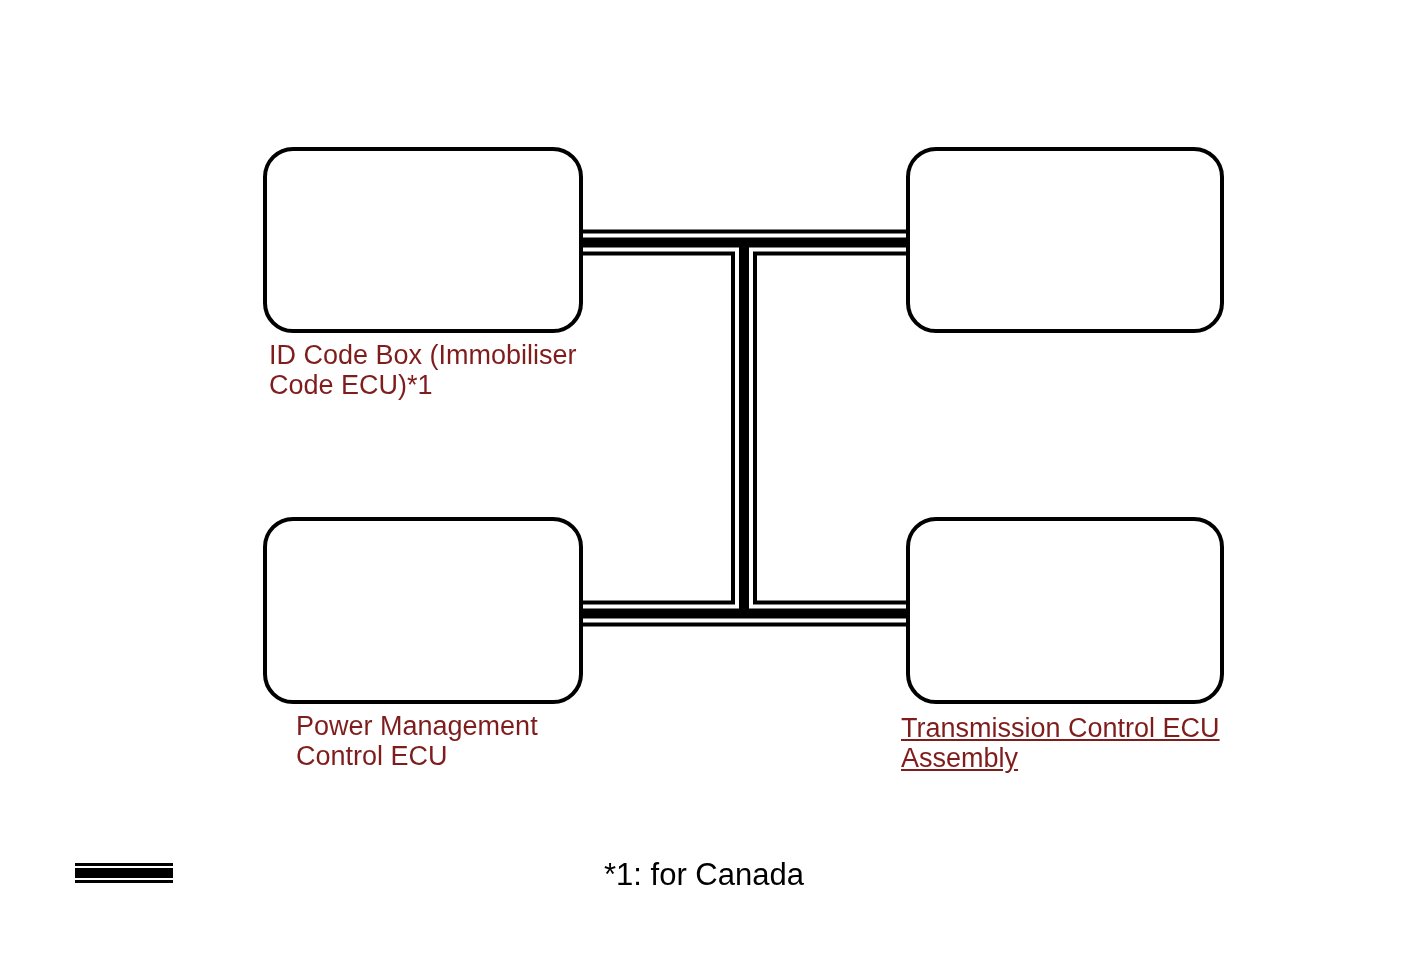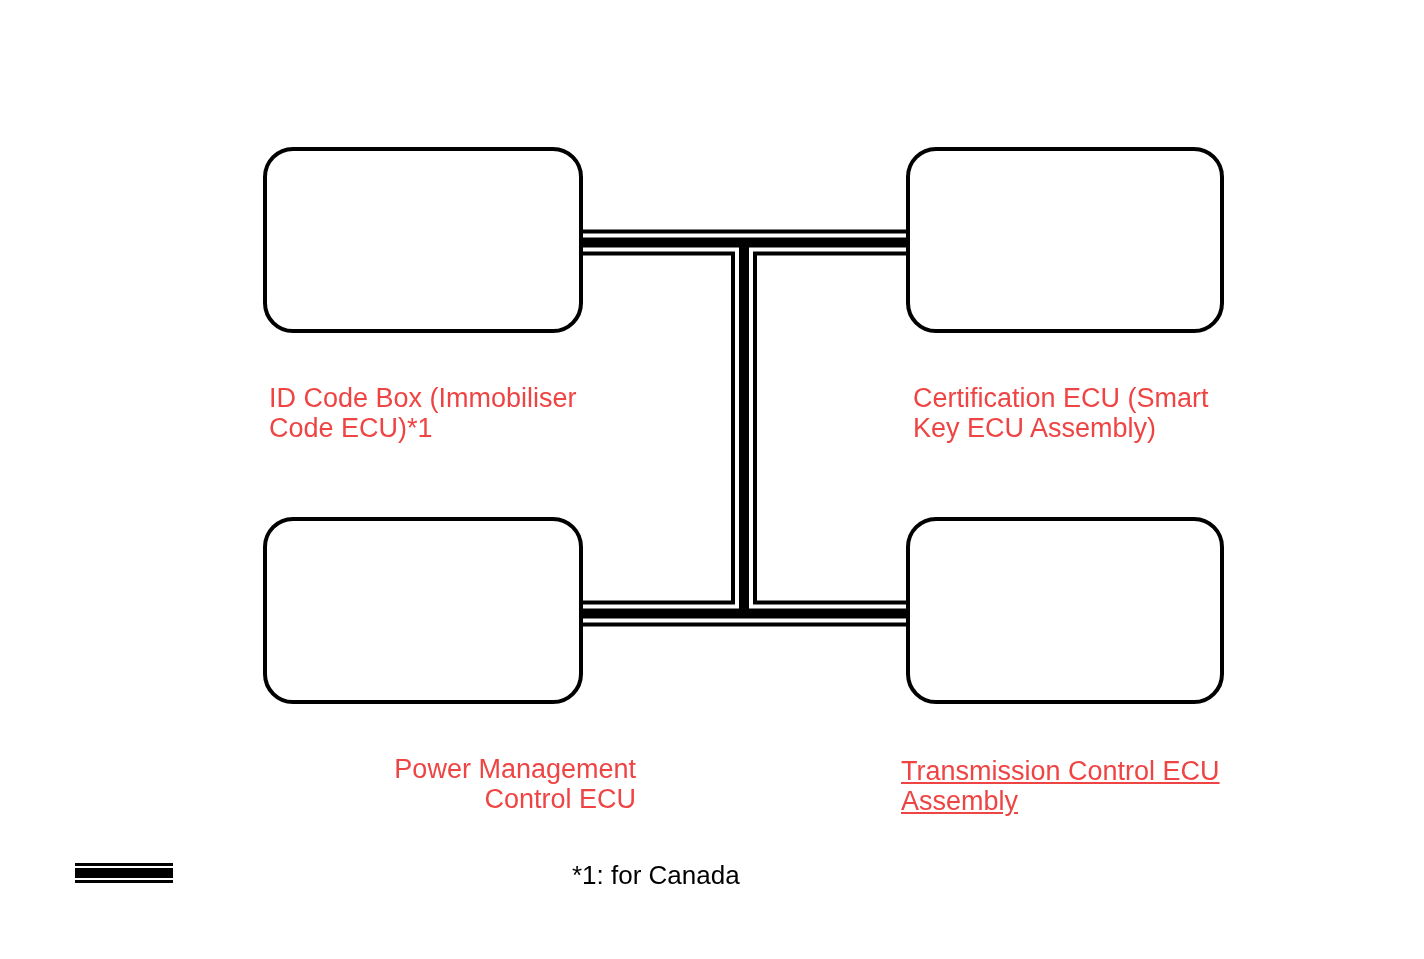--- a/index.html
+++ b/index.html
@@ -33,26 +33,25 @@
   .box-tl { left: 263px; top: 147px; width: 320px; height: 186px; }
   .box-tr { left: 906px; top: 147px; width: 318px; height: 186px; }
   .box-bl { left: 263px; top: 517px; width: 320px; height: 187px; }
   .box-br { left: 906px; top: 517px; width: 318px; height: 187px; }
   .node-label {
     position: absolute;
     z-index: 3;
     font-size: 27px;
     line-height: 30px;
     white-space: pre-line;
-    color: #ef4444;
-    margin-top: 43px;
+    color: #7f1d1d;
   }
   .label-tl { left: 269px; top: 340px; width: 340px; }
   .label-tr { left: 913px; top: 340px; width: 340px; }
-  .label-bl { left: 296px; top: 711px; width: 340px; text-align: right; }
+  .label-bl { left: 296px; top: 711px; width: 340px; }
   .label-br { left: 901px; top: 713px; width: 360px; text-decoration: underline; }
   .legend-sample {
     position: absolute;
     left: 75px;
     top: 863px;
     width: 98px;
     height: 20px;
     z-index: 3;
     display: flex;
     flex-direction: column;
@@ -65,24 +64,24 @@
     position: absolute;
     left: 173px;
     top: 858px;
     z-index: 3;
     font-size: 27px;
     line-height: 30px;
     white-space: pre;
   }
   .footnote {
     position: absolute;
-    left: 572px;
+    left: 604px;
     top: 860px;
     z-index: 3;
-    font-size: 26px;
+    font-size: 31px;
     line-height: 30px;
     white-space: pre;
   }
 </style>
 </head>
 <body>
 
 <div class="canvas">
 
   <svg class="connectors" width="1424" height="959" viewBox="0 0 1424 959">
@@ -93,22 +92,20 @@
     </g>
   </svg>
 
   <div class="node-box box-tl"></div>
   <div class="node-box box-tr"></div>
   <div class="node-box box-bl"></div>
   <div class="node-box box-br"></div>
 
   <div class="node-label label-tl">ID Code Box (Immobiliser
 Code ECU)*1</div>
-  <div class="node-label label-tr">Certification ECU (Smart
-Key ECU Assembly)</div>
   <div class="node-label label-bl">Power Management
 Control ECU</div>
   <div class="node-label label-br">Transmission Control ECU
 Assembly</div>
 
   <div class="legend-sample">
     <span class="bar thin"></span>
     <span class="bar thick"></span>
     <span class="bar thin"></span>
   </div>

